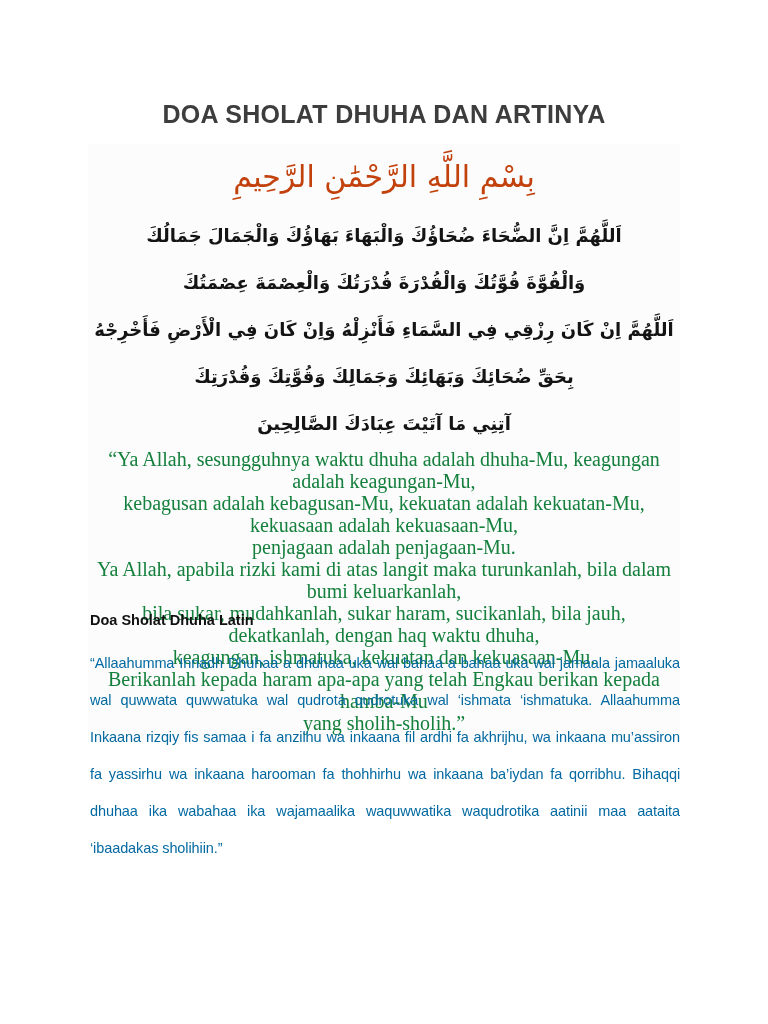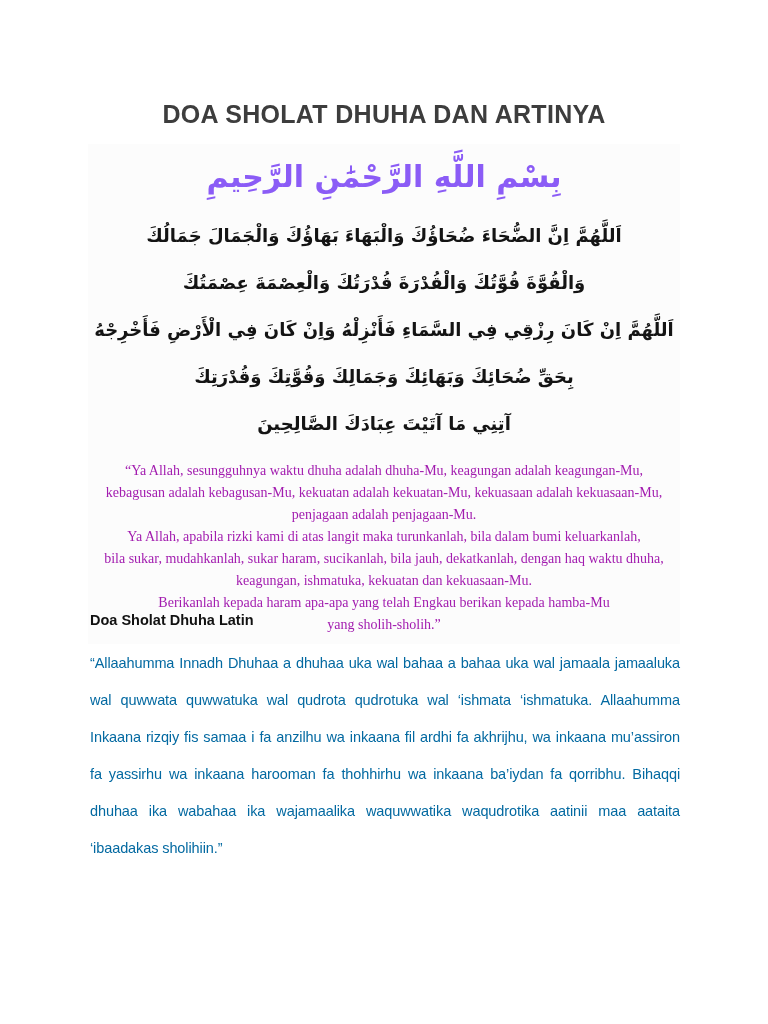--- a/index.html
+++ b/index.html
@@ -23,42 +23,42 @@
     position: absolute;
     top: 144px; left: 88px; width: 592px;
     background: #fcfcfc;
     padding: 4px 6px 8px 6px;
     text-align: center;
   }
   .bismillah {
     direction: rtl;
     font-family: "DejaVu Sans", sans-serif;
     font-size: 30px;
-    font-weight: bold;
-    color: #8b5cf6;
+    font-weight: normal;
+    color: #c2410c;
     line-height: 58px;
     height: 58px;
     white-space: nowrap;
   }
   .arabic-line {
     direction: rtl;
     font-family: "DejaVu Sans", sans-serif;
     font-size: 18px;
     font-weight: bold;
     color: #141414;
     line-height: 35px;
     white-space: nowrap;
     margin-top: 12px;
   }
   .translation {
-    margin-top: 19px;
+    margin-top: 7px;
     font-family: "Liberation Serif", serif;
-    font-size: 14px;
+    font-size: 20px;
     line-height: 22px;
-    color: #a21caf;
+    color: #15803d;
   }
   .translation-line { text-align: center; }
   .latin-heading {
     position: absolute;
     top: 612px; left: 90px;
     font-size: 14.5px;
     font-weight: bold;
     color: #111111;
   }
   .latin-paragraph {

